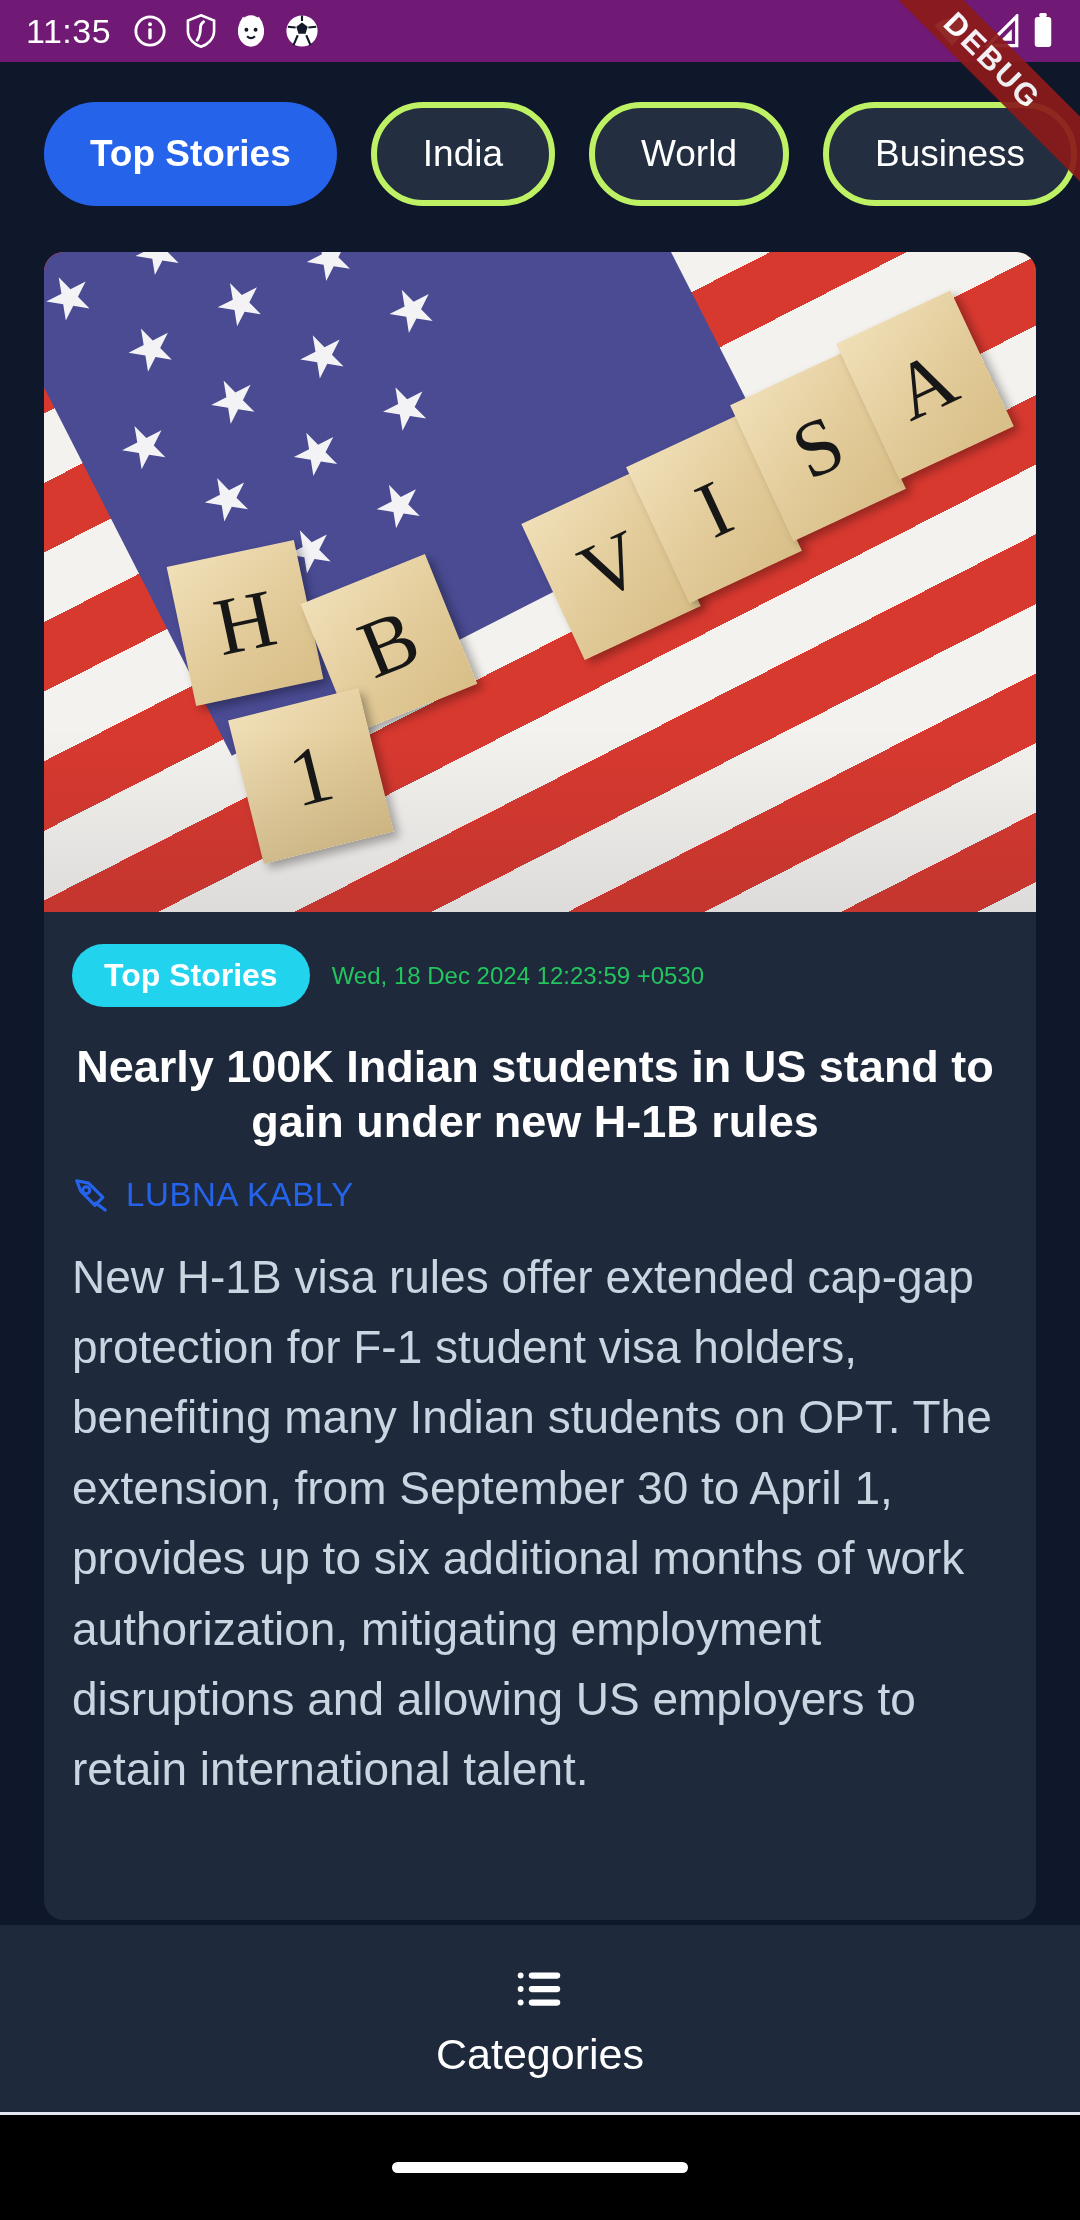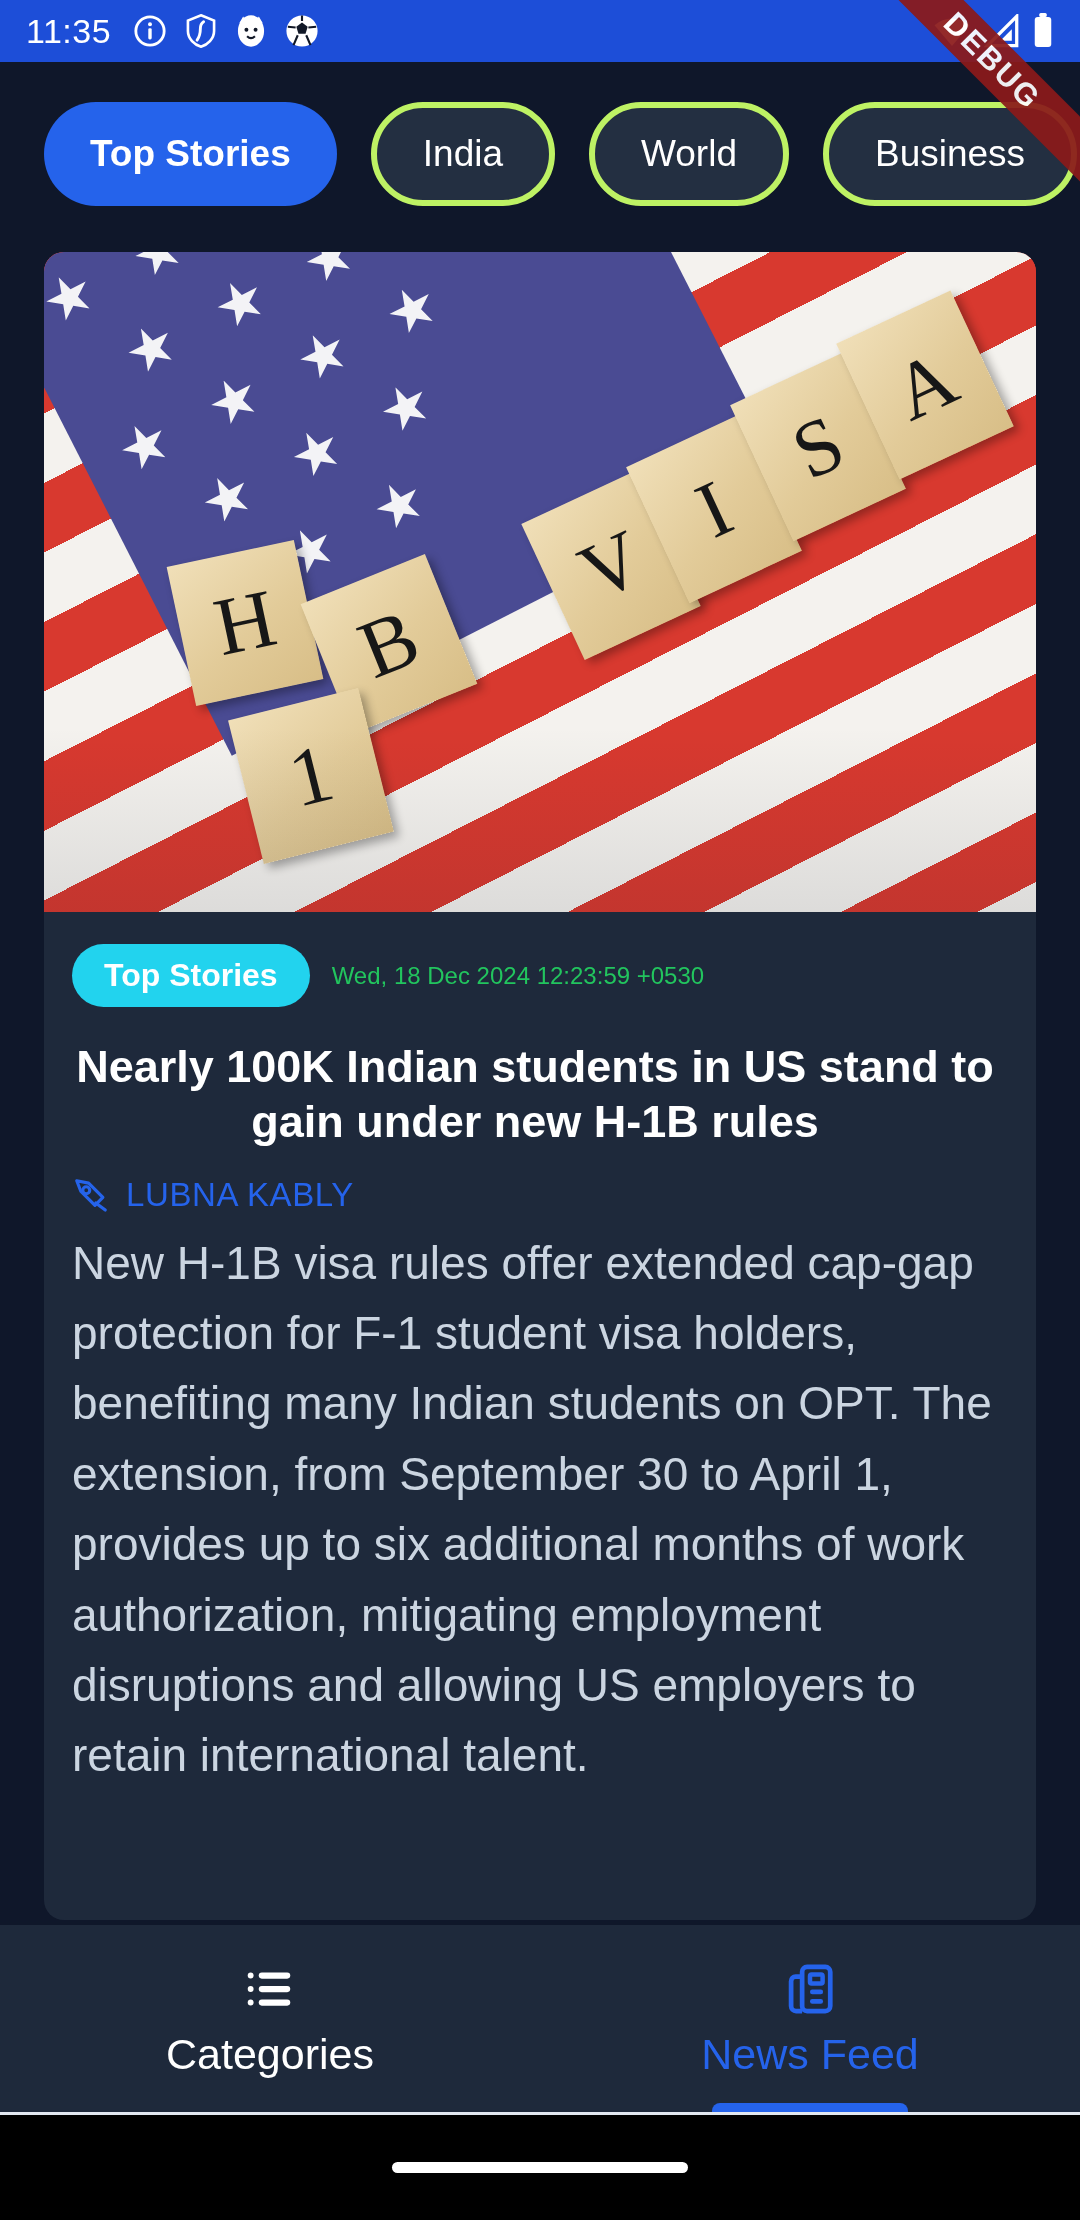--- a/index.html
+++ b/index.html
@@ -13,21 +13,21 @@
     position:relative;
     width:1080px; height:2220px;
     background:#0F172A;
     overflow:hidden;
   }
 
   
   #status-bar {
     position:absolute; top:0; left:0;
     width:1080px; height:62px;
-    background:#1d4ed8;
+    background:#701a75;
     display:flex; align-items:center;
     padding:0 26px;
     z-index:30;
   }
   #status-clock {
     color:#FFFFFF; font-size:34px; font-weight:400;
     letter-spacing:0.5px; margin-right:22px;
   }
   .status-icons-left { display:flex; align-items:center; gap:18px; }
   .status-icons-right {
@@ -165,21 +165,21 @@
     font-size:45px;
     font-weight:700;
     line-height:1.23;
     margin-bottom:26px;
     padding-right:10px;
     text-align:center;
   }
 
   #author-row {
     display:flex; align-items:center; gap:16px;
-    margin-bottom:14px;
+    margin-bottom:28px;
   }
   #author-name {
     color:#2563EB;
     font-size:33px;
     letter-spacing:0.6px;
   }
 
   #summary {
     color:#CBD5E1;
     font-size:46px;
@@ -364,31 +364,20 @@
         <circle cx="3.4" cy="6" r="1.3" fill="#FFFFFF"></circle>
         <rect x="7" y="4.7" width="14" height="2.7" rx="1.35" fill="#FFFFFF"></rect>
         <circle cx="3.4" cy="12" r="1.3" fill="#FFFFFF"></circle>
         <rect x="7" y="10.7" width="14" height="2.7" rx="1.35" fill="#FFFFFF"></rect>
         <circle cx="3.4" cy="18" r="1.3" fill="#FFFFFF"></circle>
         <rect x="7" y="16.7" width="14" height="2.7" rx="1.35" fill="#FFFFFF"></rect>
       </svg>
       <div class="nav-label">Categories</div>
     </div>
 
-    <div class="nav-item active">
-      <svg width="54" height="54" viewBox="0 0 24 24">
-        <rect x="8.5" y="2.2" width="12.5" height="19.6" rx="2.2" fill="none" stroke="#2563EB" stroke-width="2.1"></rect>
-        <path d="M8.5 6.5 H5.6 A2 2 0 0 0 3.6 8.5 V19.6 A2.2 2.2 0 0 0 5.8 21.8 H8.5" fill="none" stroke="#2563EB" stroke-width="2.1"></path>
-        <rect x="12" y="5.6" width="5.6" height="4" rx="0.7" fill="none" stroke="#2563EB" stroke-width="2"></rect>
-        <rect x="12" y="12.2" width="5.8" height="2.1" rx="1" fill="#2563EB"></rect>
-        <rect x="12" y="16.4" width="5.8" height="2.1" rx="1" fill="#2563EB"></rect>
-      </svg>
-      <div class="nav-label">News Feed</div>
-      <div class="nav-indicator"></div>
-    </div>
 
   </div>
 
   <div id="gesture-area">
     <div id="gesture-bar"></div>
   </div>
 
 </div>
 
 </body></html>

